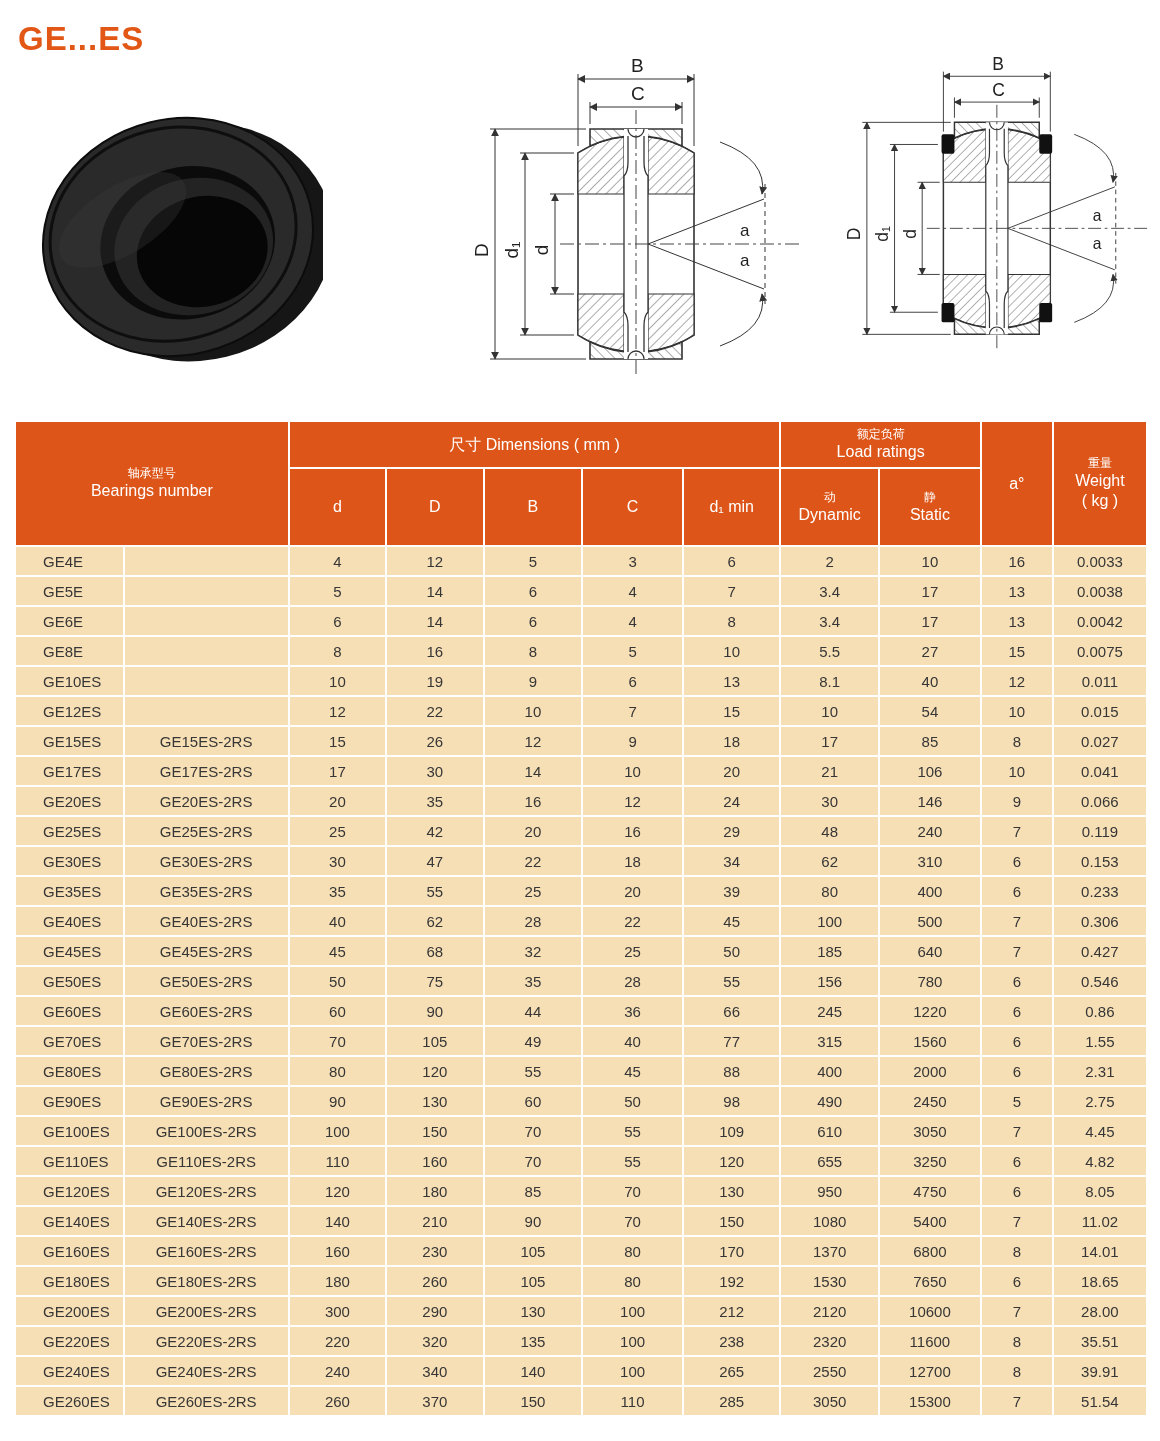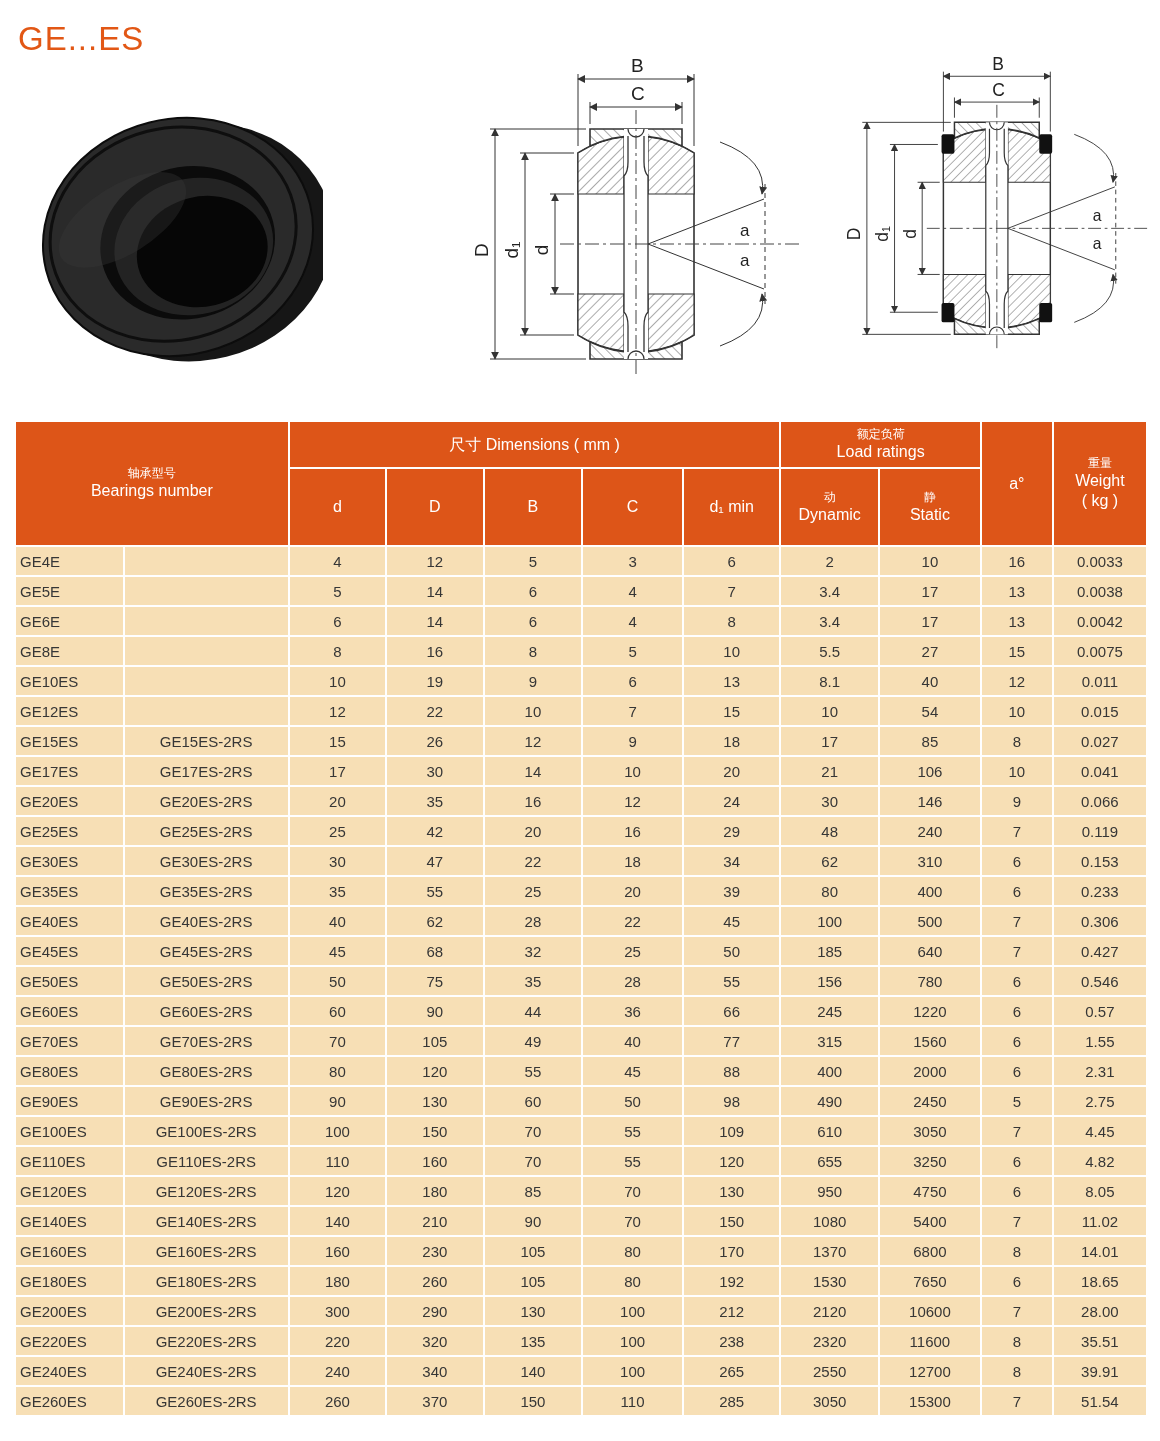--- a/index.html
+++ b/index.html
@@ -3,21 +3,21 @@
 <meta charset="utf-8">
 <style>
   * { box-sizing: border-box; }
   html,body { margin:0; padding:0; }
   body {
     width:1160px; height:1441px; position:relative; background:#ffffff;
     font-family:"Liberation Sans","DejaVu Sans",sans-serif; color:#333;
   }
   .page-title {
     position:absolute; left:18px; top:20px; margin:0;
-    font-size:33px; font-weight:normal; letter-spacing:1px; color:#e25715;
+    font-size:33px; font-weight:bold; letter-spacing:1px; color:#e25715;
   }
   .photo-wrap { position:absolute; left:28px; top:95px; width:295px; height:290px; }
   .diagram-left  { position:absolute; left:468px; top:44px; }
   .diagram-right { position:absolute; left:842px; top:44px; }
 
   table.spec {
     position:absolute; left:14px; top:420px; width:1134px;
     border-collapse:separate; border-spacing:2px; table-layout:fixed;
   }
   table.spec th {
@@ -26,21 +26,21 @@
   }
   table.spec thead tr.group-row th { height:45px; }
   table.spec thead tr.sub-row  th { height:76px; }
   th .zh  { font-size:12px; line-height:1.25; }
   th .en  { font-size:16px; line-height:1.25; }
   th .sub-letter { font-size:16px; }
   table.spec td {
     background:#f7dfb5; height:28px; padding:0 2px;
     text-align:center; font-size:15px; color:#363636; white-space:nowrap;
   }
-  table.spec td.c-model { text-align:left; padding-left:4px; }
+  table.spec td.c-model { text-align:left; padding-left:27px; }
   svg text { font-family:"Liberation Sans","DejaVu Sans",sans-serif; }
 </style>
 </head>
 <body>
 
 <h1 class="page-title">GE...ES</h1>
 
 <div class="photo-wrap">
   <svg width="295" height="290" viewBox="0 0 295 290">
     <g transform="translate(150,142) rotate(-14)">
@@ -467,21 +467,21 @@
     <td class="c-model">GE60ES</td>
     <td>GE60ES-2RS</td>
     <td>60</td>
     <td>90</td>
     <td>44</td>
     <td>36</td>
     <td>66</td>
     <td>245</td>
     <td>1220</td>
     <td>6</td>
-    <td>0.57</td>
+    <td>0.86</td>
   </tr>
 
   <tr>
     <td class="c-model">GE70ES</td>
     <td>GE70ES-2RS</td>
     <td>70</td>
     <td>105</td>
     <td>49</td>
     <td>40</td>
     <td>77</td>

